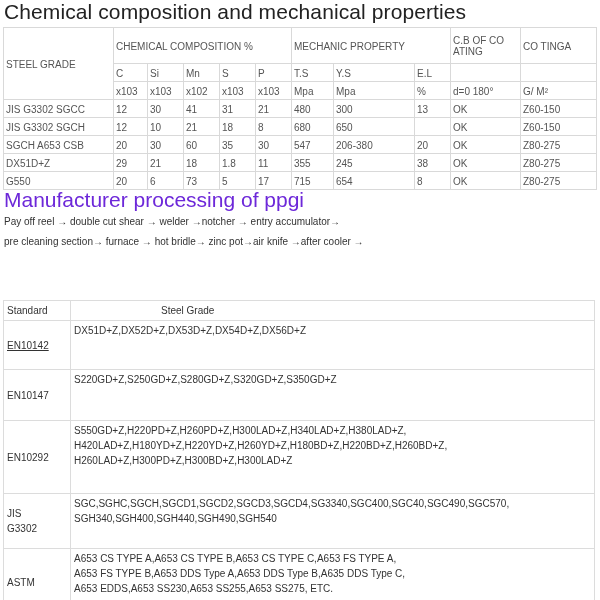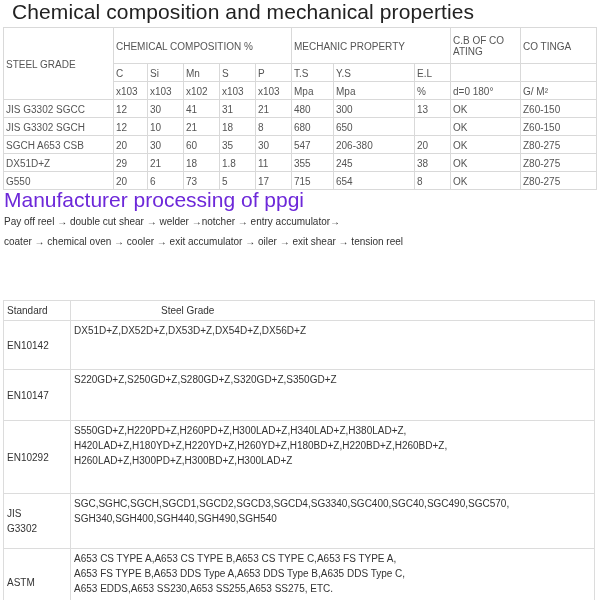--- a/index.html
+++ b/index.html
@@ -1,17 +1,17 @@
 <!DOCTYPE html>
 <html><head>
   <meta charset="utf-8">
   <style>
     html, body { margin:0; padding:0; background:#ffffff; }
     body { width:600px; height:600px; overflow:hidden; position:relative; font-family:"Liberation Sans", sans-serif; color:#333; }
-    .h1 { position:absolute; left:12px; top:0px; font-size:21px; color:#222; letter-spacing:0.1px; white-space:nowrap; }
+    .h1 { position:absolute; left:4px; top:0px; font-size:21px; color:#222; letter-spacing:0.1px; white-space:nowrap; }
     .h2 { position:absolute; left:4px; top:188px; font-size:21px; color:#6d28d9; white-space:nowrap; }
 
     table.chem { position:absolute; left:3px; top:27px; width:594px; border-collapse:collapse; font-size:10px; color:#555; }
     table.chem td { border:1px solid #d9d9d9; padding:1px 2px 0 2px; height:16px; vertical-align:middle; white-space:nowrap; }
     table.chem td.tall { height:34px; }
 
     .process { position:absolute; left:4px; top:212px; font-size:10px; color:#333; line-height:20px; white-space:nowrap; }
 
     table.grades { position:absolute; left:3px; top:300px; width:592px; border-collapse:collapse; font-size:10px; color:#333; }
     table.grades td { border:1px solid #dcdcdc; padding:2px 3px; vertical-align:top; line-height:15px; }
@@ -137,33 +137,33 @@
         <td>OK</td>
         <td>Z80-275</td>
       </tr>
     </tbody>
 </table>
 
 <div class="h2">Manufacturer processing  of ppgi</div>
 
 <div class="process">
   <div>Pay off reel → double cut shear → welder →notcher → entry accumulator→</div>
-  <div>coater → chemical oven → cooler → exit accumulator → oiler → exit shear → tension reel</div>
+  <div>pre cleaning section→ furnace → hot bridle→ zinc pot→air knife →after cooler →</div>
 </div>
 
 <table class="grades">
   <tbody>
       <tr class="hdr">
     <td class="std">Standard</td>
     <td class="head-grade">Steel Grade</td>
   </tr>
   </tbody>
     <tbody id="grade-rows">
       <tr>
-        <td class="std" style="height: 44px;"><span>EN10142</span></td>
+        <td class="std" style="height: 44px; text-decoration: underline;"><span>EN10142</span></td>
         <td>
           <div>DX51D+Z,DX52D+Z,DX53D+Z,DX54D+Z,DX56D+Z</div>
         </td>
       </tr>
       <tr>
         <td class="std" style="height: 46px;"><span>EN10147</span></td>
         <td>
           <div>S220GD+Z,S250GD+Z,S280GD+Z,S320GD+Z,S350GD+Z</div>
         </td>
       </tr>

